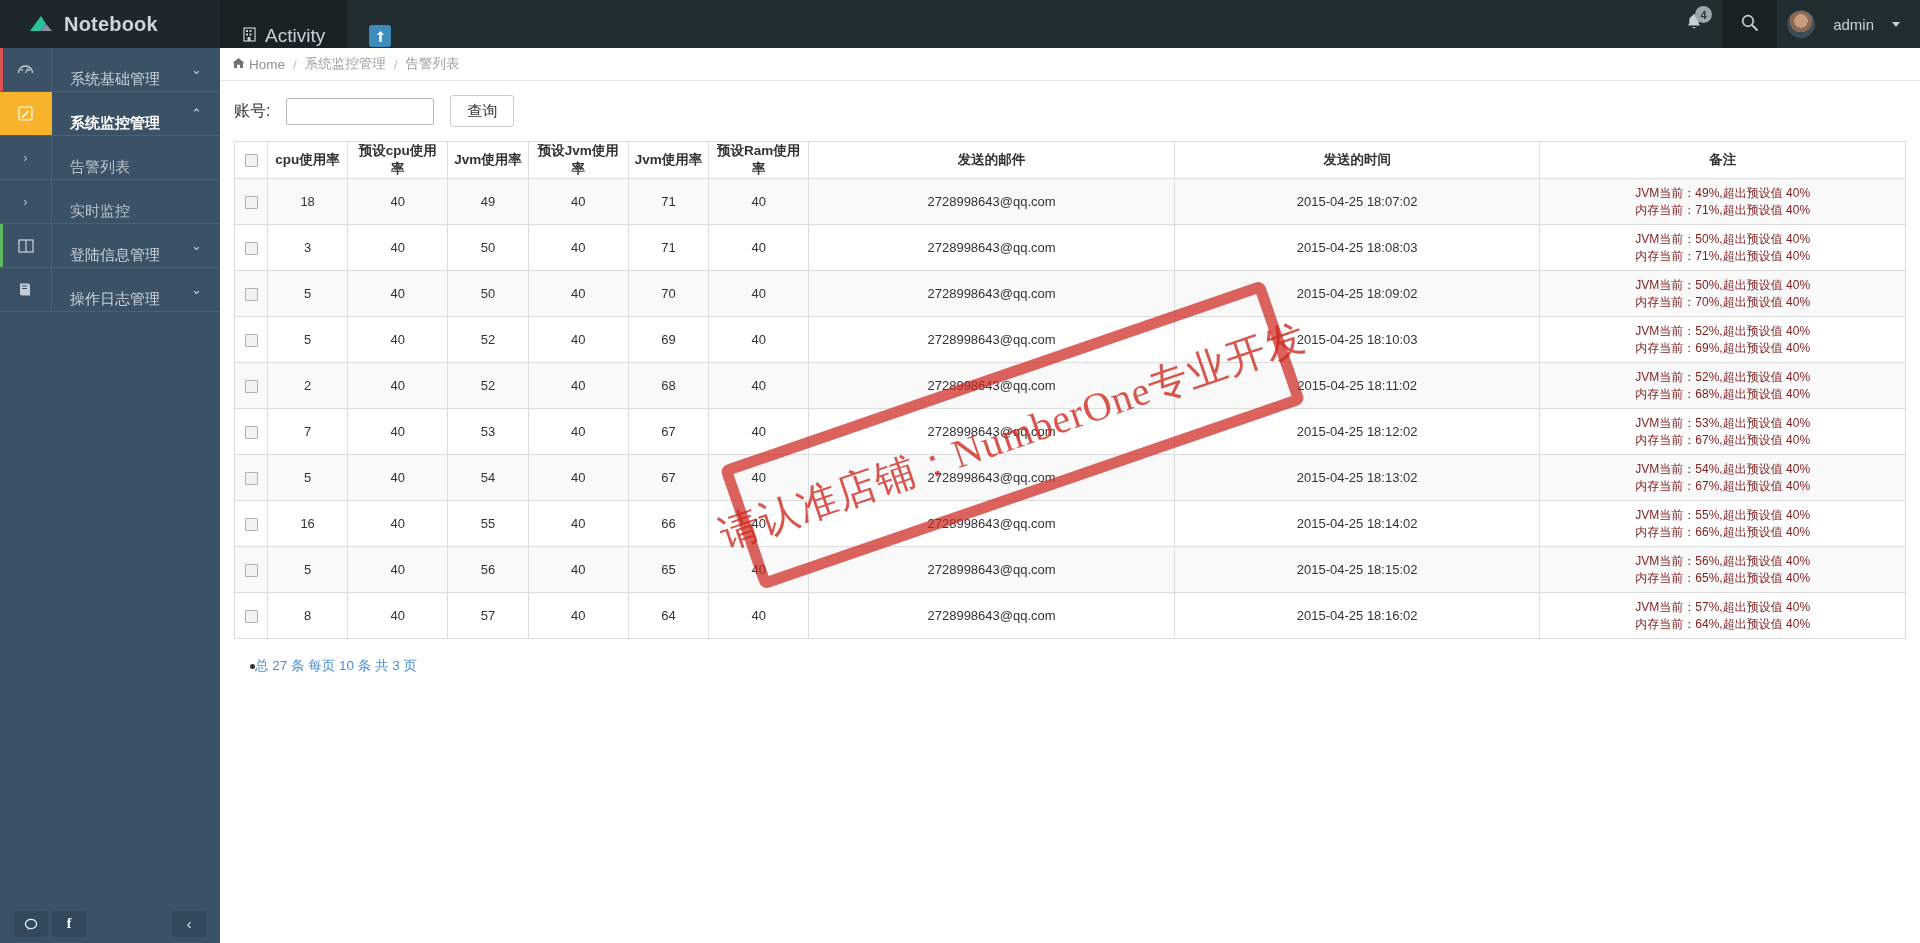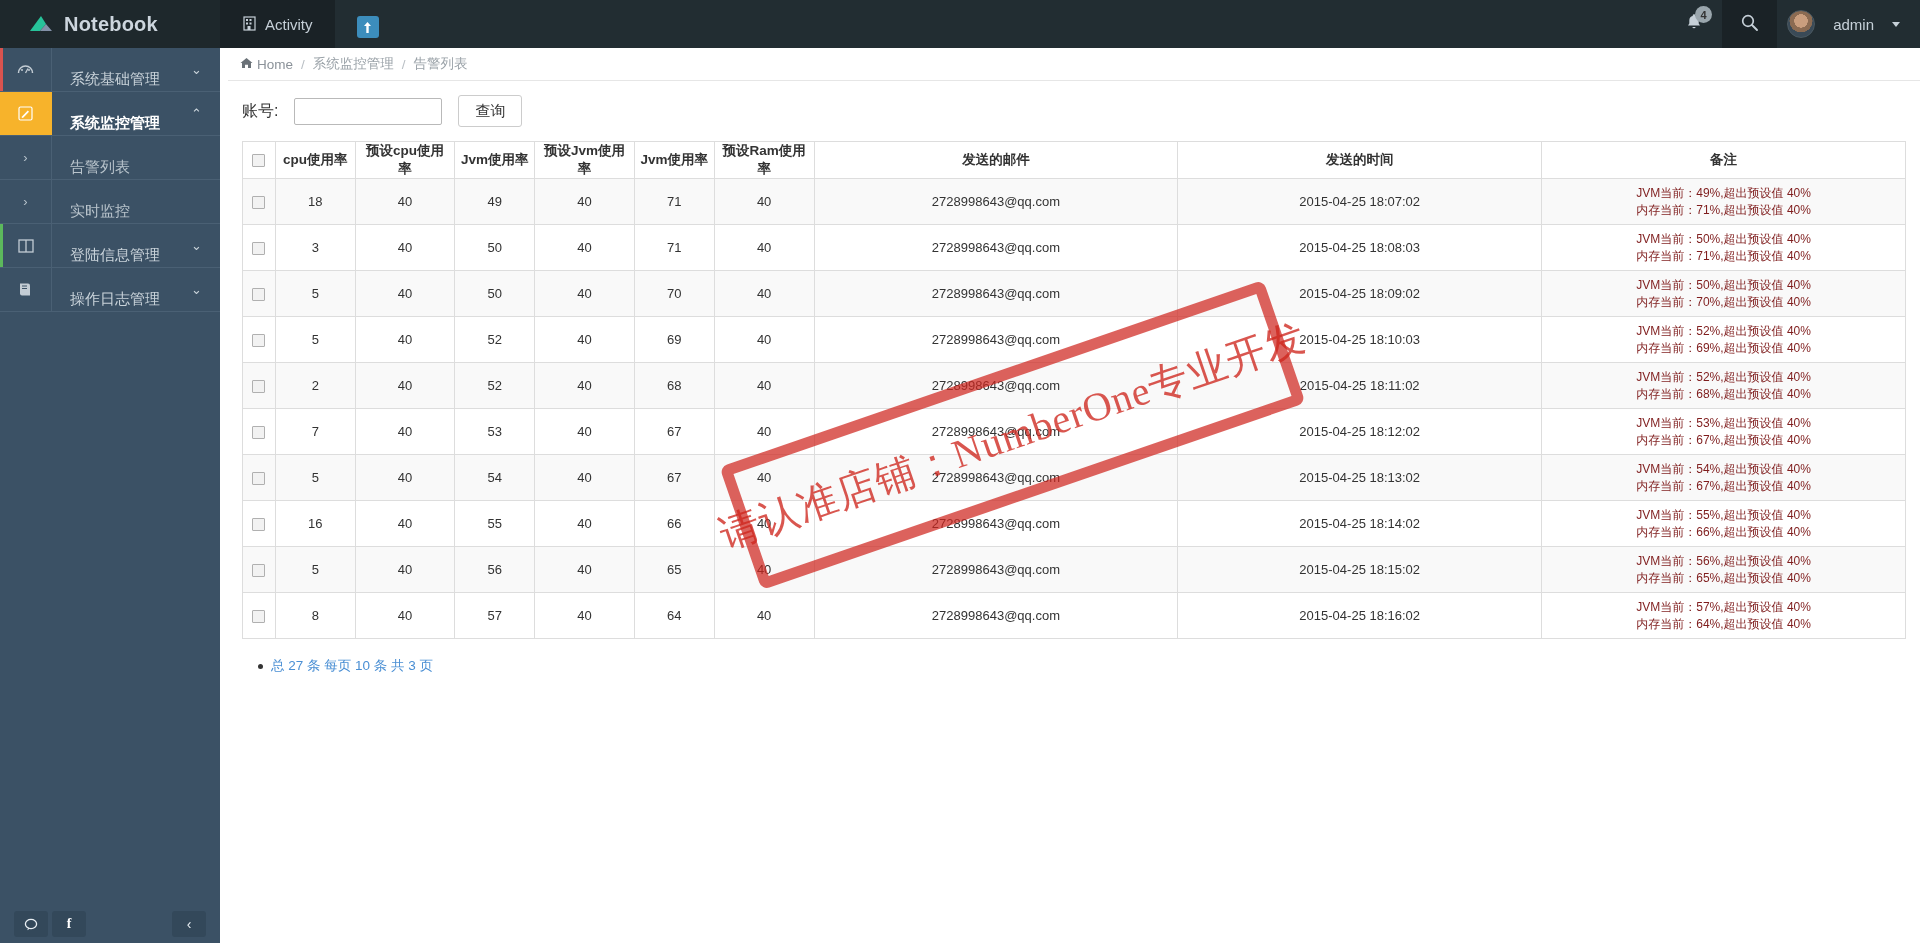--- a/index.html
+++ b/index.html
@@ -18,22 +18,22 @@
   .brand {
     width: 220px; height: 48px; background: #1e282c;
     display: flex; align-items: center; gap: 10px; padding-left: 28px;
   }
   .brand-logo { width: 26px; height: 22px; position: relative; }
   .brand-title {
     color: #cdd6de; font-size: 20px; font-weight: bold; letter-spacing: .2px;
   }
   .topnav { display: flex; align-items: stretch; }
   .topnav-item {
-    display: flex; align-items: flex-start; gap: 8px;
-    padding: 16px 22px; color: #c6d0d8; font-size: 15px; cursor: pointer;
+    display: flex; align-items: flex-end; gap: 8px;
+    padding: 1px 22px; color: #c6d0d8; font-size: 19px; cursor: pointer;
   }
   .topnav-item.active { background: #1a2226; }
   .topnav-icon-box {
     width: 22px; height: 22px; border-radius: 3px; background: #3c8dbc;
     display: flex; align-items: center; justify-content: center;
     color: #fff; font-size: 14px; font-weight: bold;
   }
   .topbar-spacer { flex: 1; }
   .topbar-right { display: flex; align-items: stretch; }
   .tb-btn {
@@ -107,21 +107,21 @@
   .sf-btn {
     width: 34px; height: 26px; background: #33485a; border-radius: 3px;
     display: flex; align-items: center; justify-content: center;
     color: #e8eef3; font-size: 14px; cursor: pointer;
   }
   .sf-btn.fb { color: #ffffff; font-weight: bold; font-family: "Liberation Serif", serif; }
 
   
   .content {
     position: absolute; top: 48px; left: 220px;
-    width: 1700px; height: 895px; background: #ffffff; padding-left: 8px;
+    width: 1700px; height: 895px; background: #ffffff;
   }
   .breadcrumb {
     height: 33px; display: flex; align-items: center;
     padding-left: 12px; font-size: 13.5px; color: #9aa2a8;
     border-bottom: 1px solid #e6e6e6;
   }
   .breadcrumb .home { color: #8b9299; display: flex; align-items: center; gap: 4px; }
   .breadcrumb .sep { margin: 0 8px; color: #b9bfc4; }
   .breadcrumb .crumb { color: #9aa2a8; cursor: pointer; }
 
@@ -171,21 +171,21 @@
   .c-mail { width: 310px; }
   .c-time { width: 310px; }
   .c-remark { width: 310px; }
 
   
   .pagebar {
     display: flex; align-items: center; justify-content: space-between;
     padding: 18px 16px 0 30px;
   }
   .total-info {
-    font-size: 13.5px; color: #4a8fd4; display: flex; align-items: center; gap: 8px;
+    font-size: 13.5px; color: #4a8fd4; display: flex; align-items: center; gap: 0;
   }
   .total-info .dot {
     width: 5px; height: 5px; border-radius: 50%; background: #333; display: inline-block;
   }
   .pager { display: flex; border: 1px solid #ddd; border-radius: 4px; overflow: hidden; }
   .pg {
     min-width: 34px; height: 32px; display: flex; align-items: center;
     justify-content: center; font-size: 13.5px; color: #4a90d9;
     background: #fff; border-right: 1px solid #ddd; cursor: pointer;
     padding: 0 12px;

